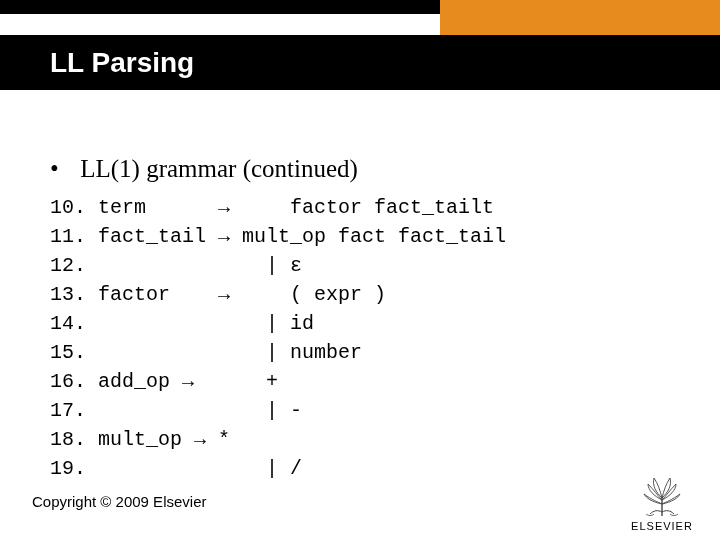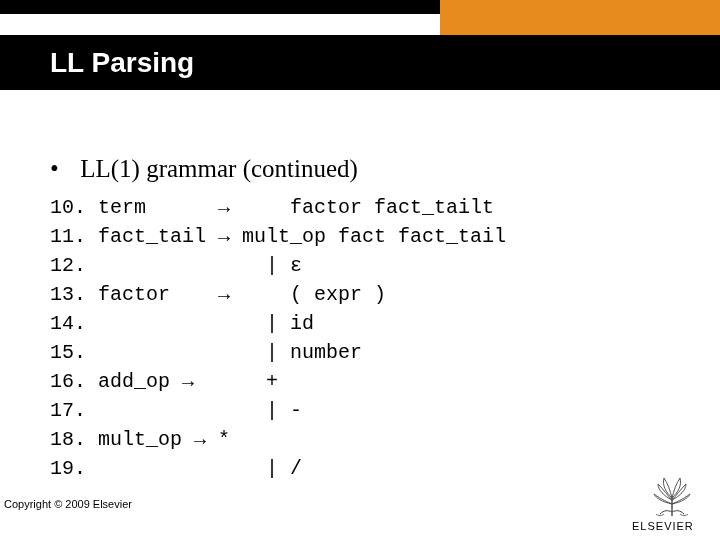--- a/index.html
+++ b/index.html
@@ -73,32 +73,32 @@
   }
   .grammar {
     font-family: "Courier New", Courier, monospace;
     font-size: 20px;
     color: #000000;
     line-height: 1.45;
     white-space: pre;
   }
   .copyright {
     position: absolute;
-    left: 4px;
+    left: 32px;
     bottom: 30px;
-    font-size: 11px;
+    font-size: 15px;
     font-family: Arial, sans-serif;
     color: #000000;
   }
   .logo {
     position: absolute;
-    right: 8px;
+    right: 18px;
     bottom: 8px;
     width: 80px;
-    text-align: left;
+    text-align: center;
   }
   .logo-tree {
     width: 48px;
     height: 48px;
     margin: 0 auto 2px auto;
   }
   .logo-text {
     font-size: 11px;
     letter-spacing: 1px;
     font-family: Arial, sans-serif;

